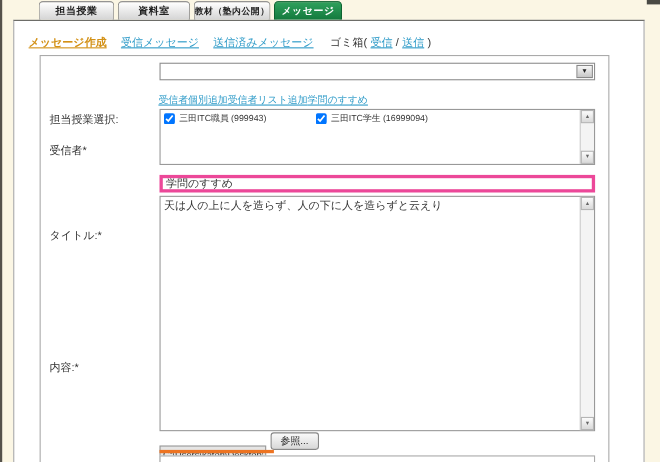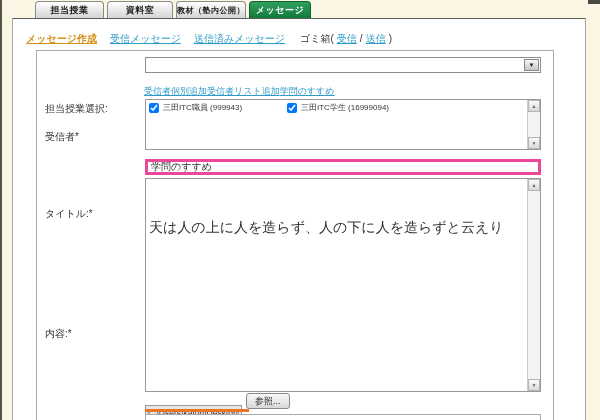--- a/index.html
+++ b/index.html
@@ -52,21 +52,21 @@
   .vscroll { position:absolute; right:0; top:0; bottom:0; width:13px; background:#f4f4f4; border-left:1px solid #ccc; }
   .sb-btn { position:absolute; left:0; width:12px; height:12px; display:flex; align-items:center; justify-content:center;
             font-size:5px; color:#666; background:linear-gradient(#fbfbfb,#d9d9d9); border:1px solid #b5b5b5; cursor:pointer; }
   .sb-btn.top { top:0; } .sb-btn.bottom { bottom:0; }
 
   .title-input { position:absolute; left:108px; top:108px; width:396px; height:16px;
                  border:3px solid #ec4899; font-family:inherit; font-size:10px; color:#333; padding:0 3px; background:#fff; }
 
   .content-area { position:absolute; left:108px; top:127px; width:396px; height:214px;
                   background:#fff; border:1px solid #999; cursor:text; }
-  .content-text { position:absolute; left:3px; top:2px; right:16px; font-size:14px; color:#333; line-height:13px;margin-top:40px; }
+  .content-text { position:absolute; left:3px; top:2px; right:16px; font-size:10px; color:#333; line-height:13px; }
 
   .file-input { position:absolute; left:108px; top:342px; width:97px; height:15px;
                 border:1px solid #999; font-family:inherit; font-size:8.5px; color:#333; padding:0 2px;
                 background:#e5e5e5; white-space:nowrap; overflow:hidden;margin-top:12px; }
   .browse-btn { position:absolute; left:209px; top:342px; height:16px; padding:0 8px;
                 font-family:inherit; font-size:9px; color:#222;
                 background:linear-gradient(#fafafa,#d8d8d8); border:1px solid #888; border-radius:3px; cursor:pointer; }
   .annotation-underline { position:absolute; left:108px; top:358px; width:104px; height:3px; background:#ed7422; }
   .next-field-partial { position:absolute; left:108px; top:363px; width:396px; height:14px;
                         background:#fff; border:1px solid #aaa; }

